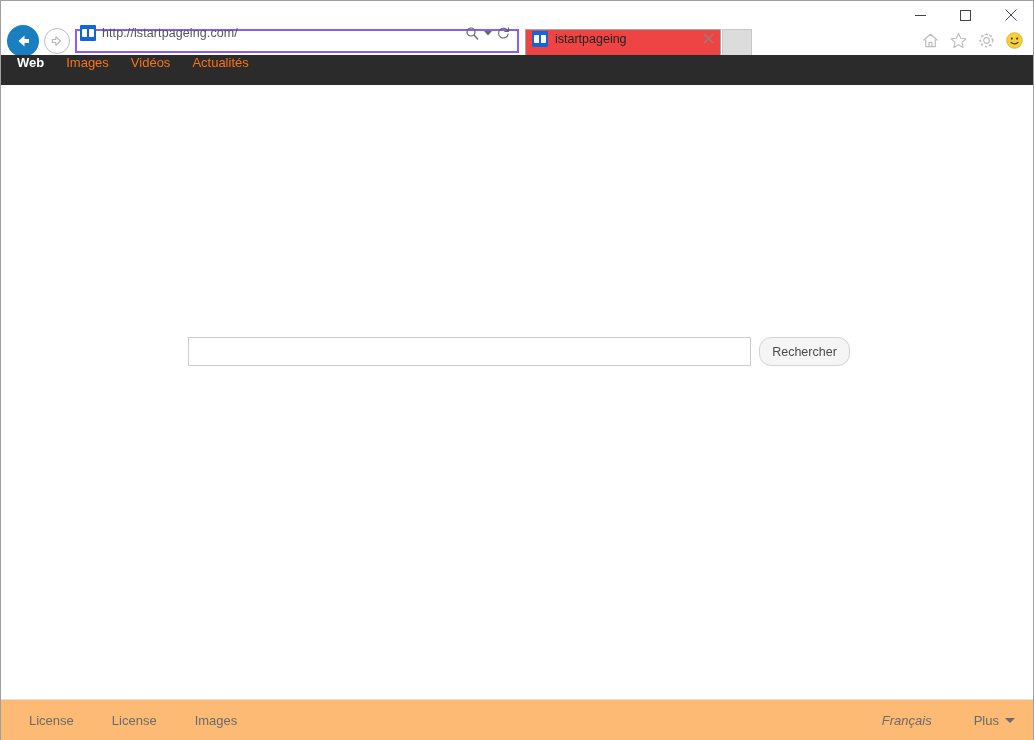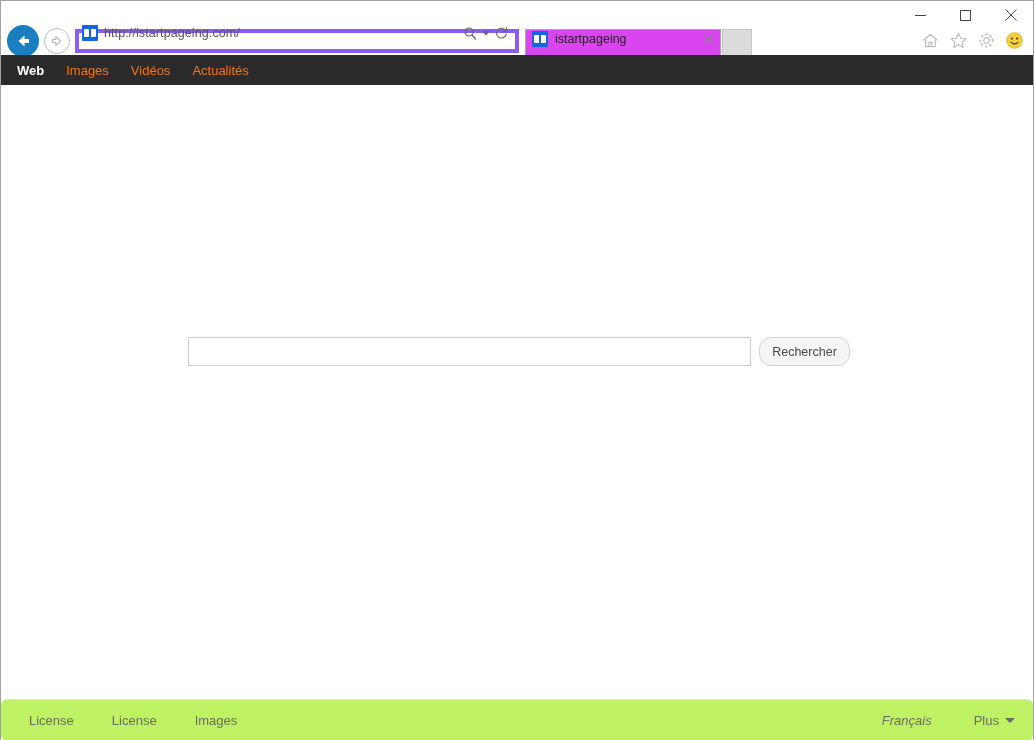--- a/index.html
+++ b/index.html
@@ -81,21 +81,21 @@
     cursor: default;
   }
 
   
   .addrbar {
     position: absolute;
     left: 74px;
     top: 28px;
     width: 444px;
     height: 24px;
-    border: 4px solid #8b5cf6;
+    border: 2px solid #8b5cf6;
     box-sizing: border-box;
     background: #ffffff;
     display: flex;
     align-items: center;
     padding: 0 4px 16px 3px;
   }
   .favicon {
     width: 16px;
     height: 16px;
     flex: 0 0 16px;
@@ -165,21 +165,21 @@
   
   .tab {
     position: absolute;
     left: 524px;
     top: 28px;
     width: 196px;
     height: 26px;
     box-sizing: border-box;
     border: 1px solid #a7a7a7;
     border-bottom: none;
-    background: #d946ef;
+    background: #ef4444;
     display: flex;
     align-items: center;
     padding: 0 4px 8px 6px;
     cursor: default;
   }
   .tab-title {
     flex: 1 1 auto;
     font-size: 12.5px;
     color: #222222;
     margin-left: 7px;
@@ -233,21 +233,20 @@
     background: #ffffff;
     display: flex;
     flex-direction: column;
   }
 
   
   .topnav {
     height: 30px;
     background: #2b2b2b;
     display: flex;
-    align-items: center;
     padding-left: 16px;
     flex: 0 0 30px;
     position: relative;
     z-index: 2;
   }
   .topnav-item {
     font-size: 13px;
     color: #f97316;
     margin-right: 22px;
     cursor: pointer;
@@ -296,28 +295,27 @@
     color: #4a4a4a;
     cursor: pointer;
     border-radius: 12px;
     padding: 0;
   }
 
   
   .footer {
     flex: 0 0 42px;
     height: 42px;
-    background: #bef264;
+    background: #fdba74;
     border-top: 1px solid #e0e0e0;
     display: flex;
     align-items: center;
     justify-content: space-between;
     padding: 0 18px 0 28px;
     box-sizing: border-box;
-    border-radius: 6px;
   }
   .footer-left, .footer-right {
     display: flex;
     align-items: center;
   }
   .footer-link {
     font-size: 13px;
     color: #6b6b6b;
     margin-right: 38px;
     cursor: pointer;

